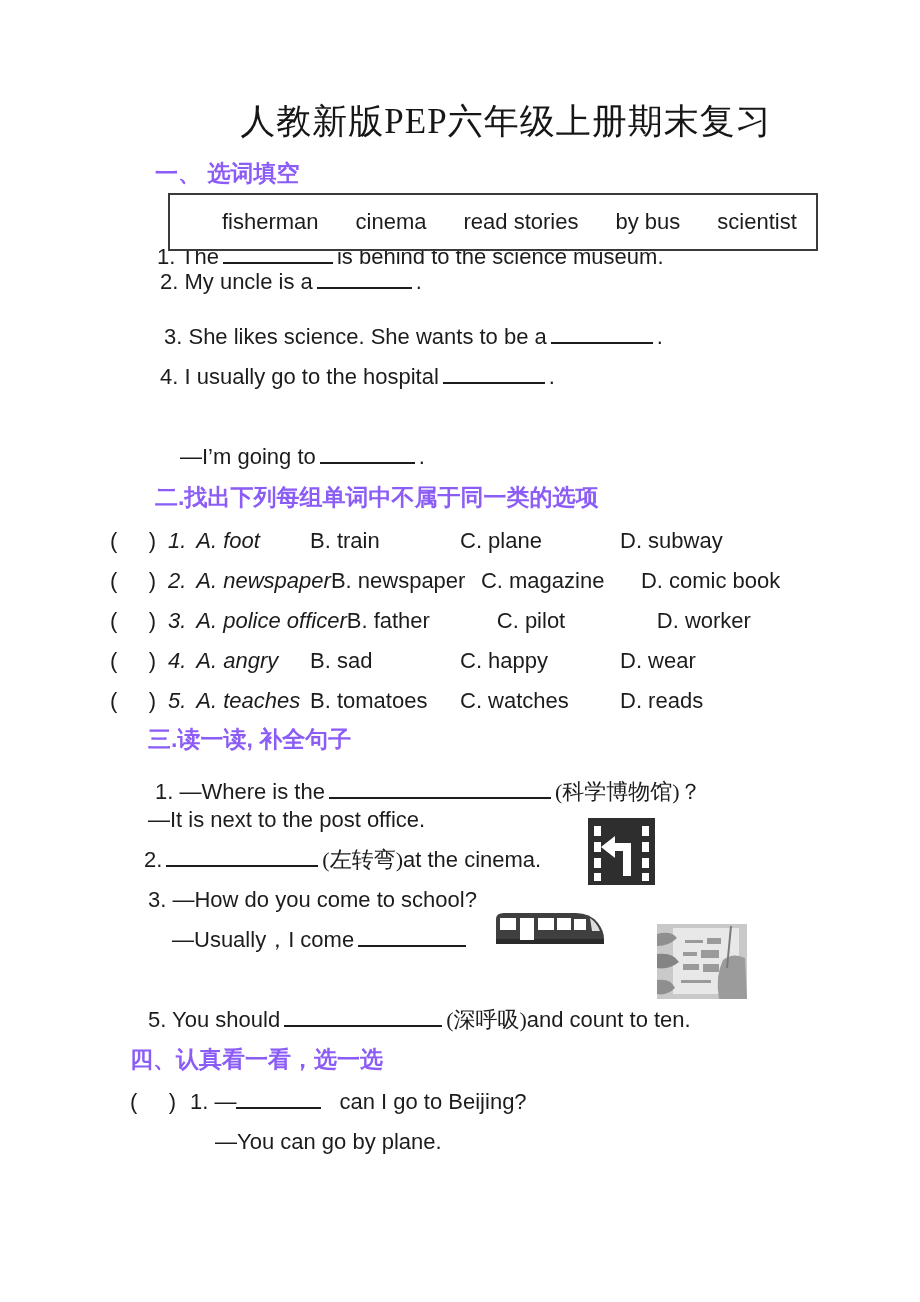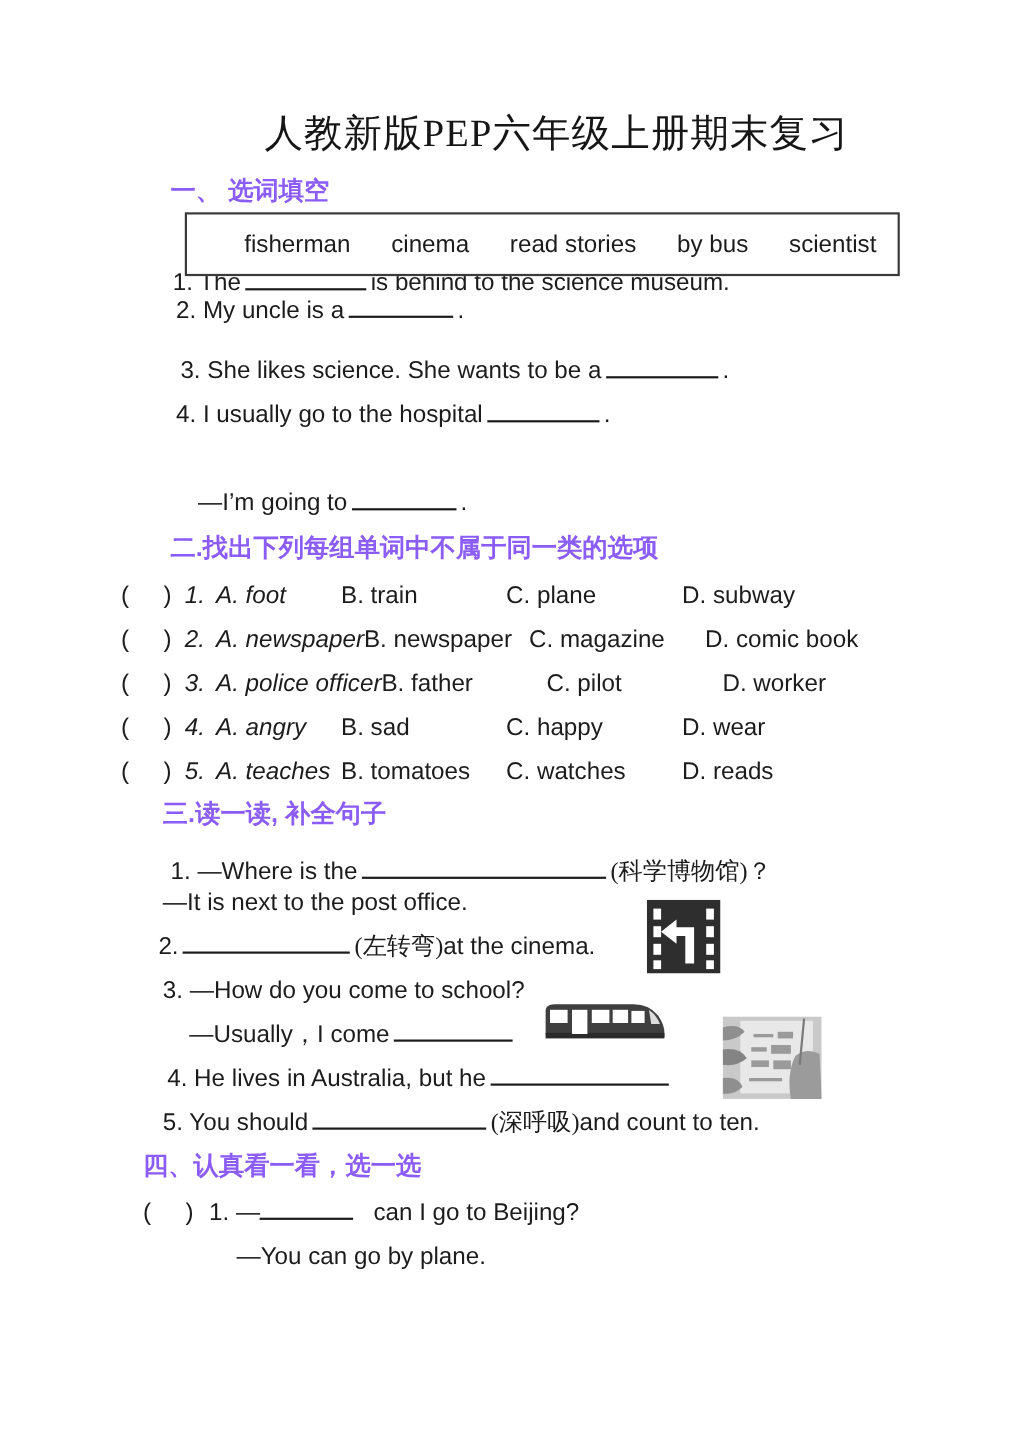--- a/index.html
+++ b/index.html
@@ -122,23 +122,20 @@
     <span>1. —Where is the</span><span class="bl" style="width:222px;"></span><span class="cn">(科学博物馆)？</span>
   </div>
   <div class="row" style="left:148px; top:806px;">—It is next to the post office.</div>
   <div class="row" style="left:144px; top:846px;">
     <span>2.</span><span class="bl" style="width:152px;"></span><span class="cn">(左转弯)</span><span>at the cinema.</span>
   </div>
   <div class="row" style="left:148px; top:886px;">3. —How do you come to school?</div>
   <div class="row" style="left:172px; top:926px;">
     <span>—Usually，I come</span><span class="bl" style="width:108px;"></span>
   </div>
-  <div class="row" style="left:152px; top:966px;">
-    <span>4. He lives in Australia, but he</span><span class="bl" style="width:162px;"></span>
-  </div>
   <div class="row" style="left:148px; top:1006px;">
     <span>5. You should</span><span class="bl" style="width:158px;"></span><span class="cn">(深呼吸)</span><span>and count to ten.</span>
   </div>
 
   <div class="imgbox" style="left:588px; top:818px;">
     <svg width="67" height="67" viewBox="0 0 67 67">
       <rect x="0" y="0" width="67" height="67" fill="#2e2e2e"></rect>
       <g fill="#ffffff">
         <rect x="6" y="8" width="7" height="10"></rect>
         <rect x="6" y="24" width="7" height="10"></rect>

